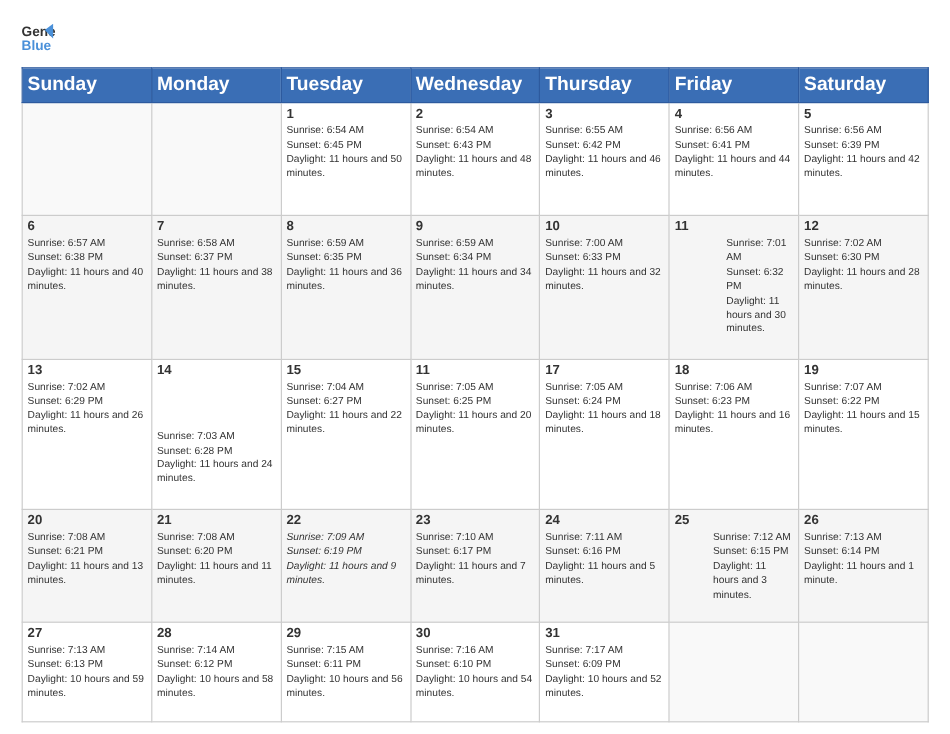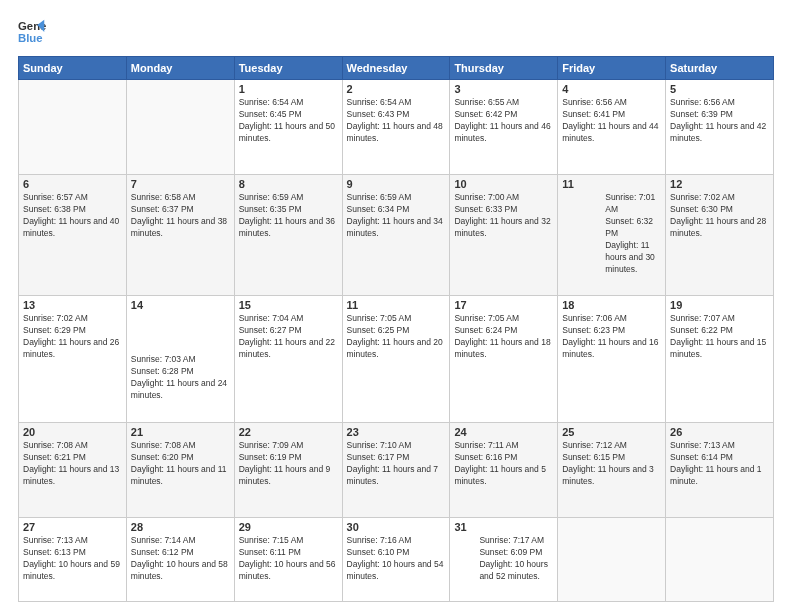--- a/index.html
+++ b/index.html
@@ -48,21 +48,21 @@
     .calendar {
       flex: 1;
       border: 1px solid #ccc;
       border-collapse: collapse;
       width: 100%;
       table-layout: fixed;
     }
     .calendar th {
       background: #3a6eb5;
       color: #fff;
-      font-size: 11px;
+      font-size: 16px;
       padding: 5px 4px;
       text-align: left;
       border: 1px solid #2d5a9e;
       font-weight: bold;
     }
     .calendar td {
       vertical-align: top;
       border: 1px solid #ccc;
       padding: 3px 4px;
       font-size: 9px;
@@ -254,39 +254,39 @@
 Daylight: 11 hours and 13 minutes.</div>
           </td>
           <td>
             <span class="day-num">21</span>
             <div class="day-info" style="white-space: pre-line;">Sunrise: 7:08 AM
 Sunset: 6:20 PM
 Daylight: 11 hours and 11 minutes.</div>
           </td>
           <td>
             <span class="day-num">22</span>
-            <div class="day-info" style="white-space: pre-line;">Sunrise: 7:09 AM
+            <div class="day-info" style="white-space: pre-line; font-style: italic;">Sunrise: 7:09 AM
 Sunset: 6:19 PM
 Daylight: 11 hours and 9 minutes.</div>
           </td>
           <td>
             <span class="day-num">23</span>
             <div class="day-info" style="white-space: pre-line;">Sunrise: 7:10 AM
 Sunset: 6:17 PM
 Daylight: 11 hours and 7 minutes.</div>
           </td>
           <td>
             <span class="day-num">24</span>
             <div class="day-info" style="white-space: pre-line;">Sunrise: 7:11 AM
 Sunset: 6:16 PM
 Daylight: 11 hours and 5 minutes.</div>
           </td>
           <td>
             <span class="day-num">25</span>
-            <div class="day-info" style="white-space: pre-line;">Sunrise: 7:12 AM
+            <div class="day-info" style="white-space: pre-line; margin-left: 32px;">Sunrise: 7:12 AM
 Sunset: 6:15 PM
 Daylight: 11 hours and 3 minutes.</div>
           </td>
           <td>
             <span class="day-num">26</span>
             <div class="day-info" style="white-space: pre-line;">Sunrise: 7:13 AM
 Sunset: 6:14 PM
 Daylight: 11 hours and 1 minute.</div>
           </td>
         </tr>
@@ -310,21 +310,21 @@
 Daylight: 10 hours and 56 minutes.</div>
           </td>
           <td>
             <span class="day-num">30</span>
             <div class="day-info" style="white-space: pre-line;">Sunrise: 7:16 AM
 Sunset: 6:10 PM
 Daylight: 10 hours and 54 minutes.</div>
           </td>
           <td>
             <span class="day-num">31</span>
-            <div class="day-info" style="white-space: pre-line; margin-left: 25px;">Sunrise: 7:17 AM
+            <div class="day-info" style="white-space: pre-line;">Sunrise: 7:17 AM
 Sunset: 6:09 PM
 Daylight: 10 hours and 52 minutes.</div>
           </td>
           <td class="empty-cell"></td>
           <td class="empty-cell"></td>
         </tr>
       </tbody>
   </table>
 </div>
 

